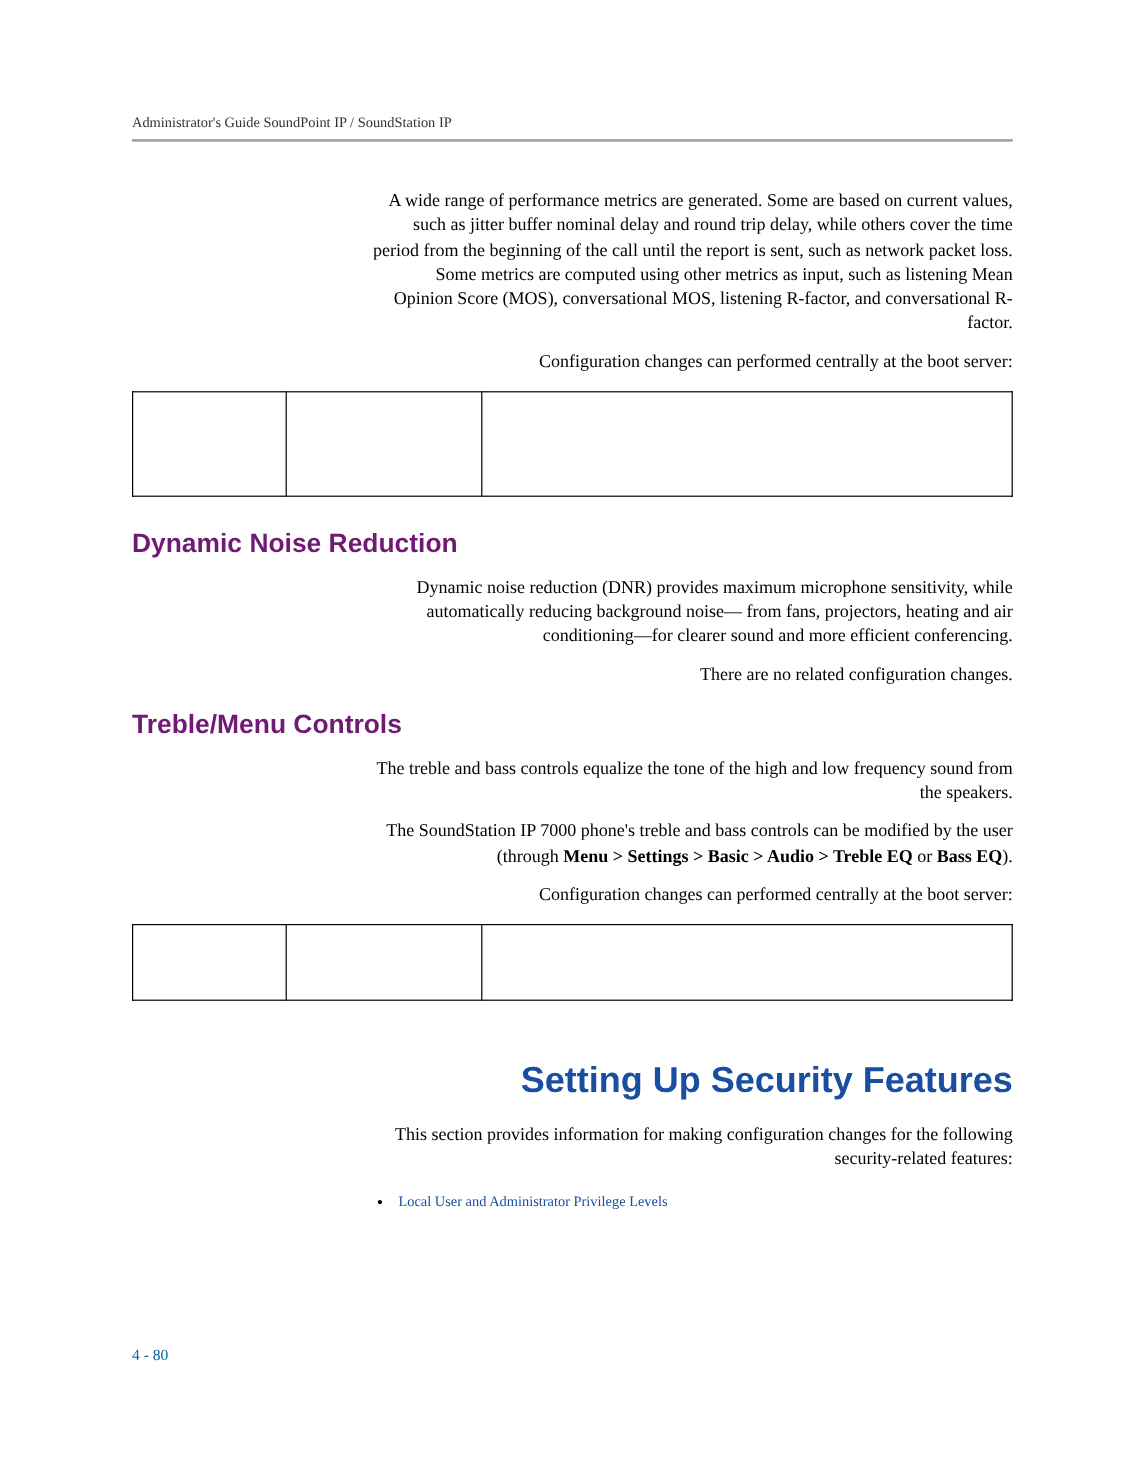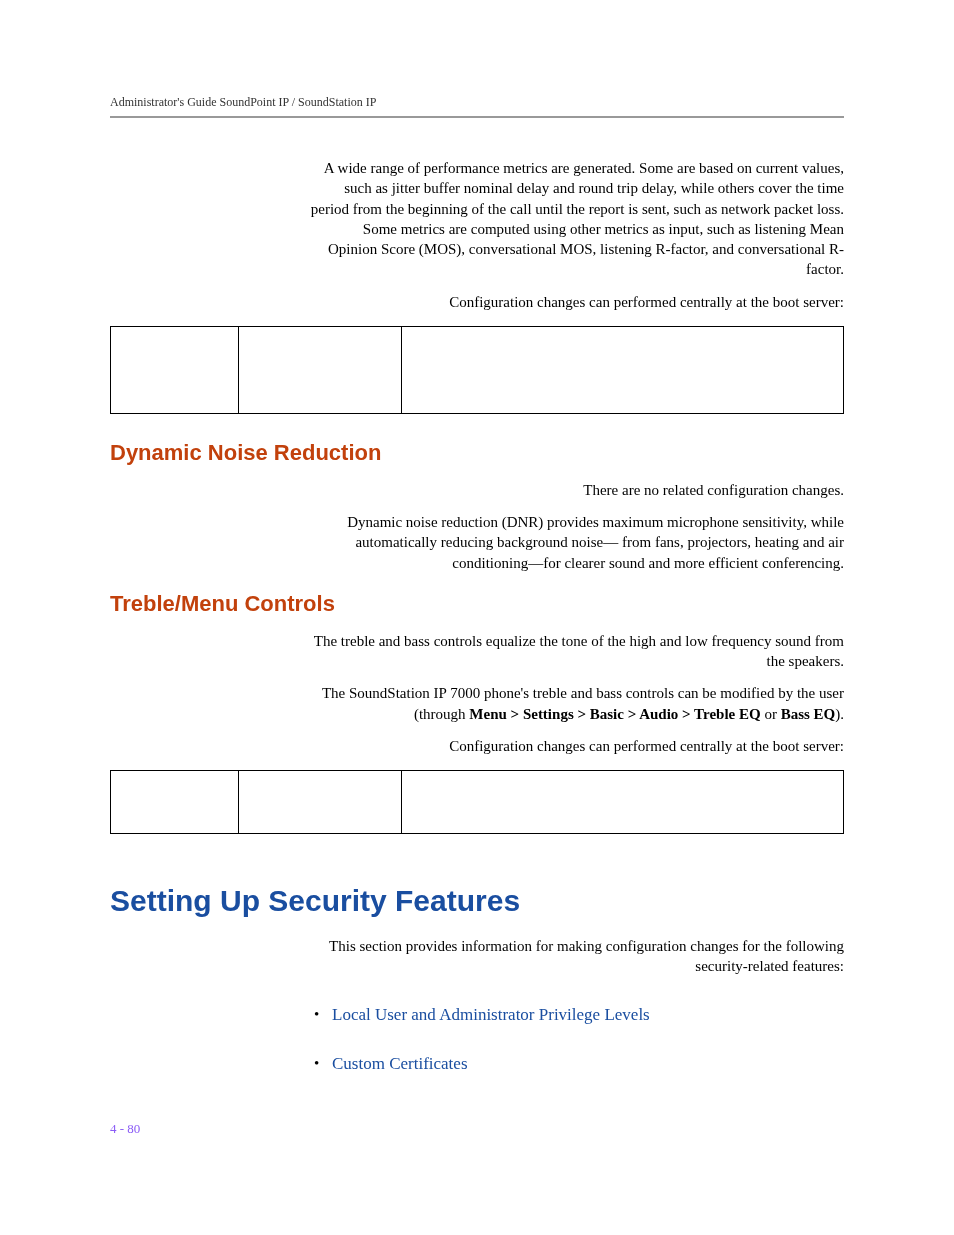--- a/index.html
+++ b/index.html
@@ -47,58 +47,59 @@
   }
   .config-table.t1 td { height: 84px; }
   .config-table.t2 td { height: 60px; }
   .col1 { width: 125px; }
   .col2 { width: 160px; }
   .col3 { }
   h2.section-heading {
     font-family: 'Futura', 'Trebuchet MS', Arial, sans-serif;
     font-weight: 600;
     font-size: 22px;
-    color: #c2410c;
+    color: #701a75;
     margin: 18px 0 14px 0;
   }
   h1.major-heading {
     font-family: 'Futura', 'Trebuchet MS', Arial, sans-serif;
     font-weight: 600;
     font-size: 30px;
     color: #1a4ea0;
     margin: 50px 0 18px 0;
+    text-align: right;
   }
   ul.link-list {
     margin: 8px 0 0 0;
     padding-left: 22px;
     list-style: none;
   }
   ul.link-list li {
     position: relative;
-    margin: 27px 0;
-    font-size: 17px;
+    margin: 16px 0;
+    font-size: 12px;
   }
   ul.link-list li::before {
     content: "•";
     position: absolute;
     left: -18px;
     color: #000;
     font-size: 15px;
   }
   .link {
     color: #1a4ea0;
     text-decoration: none;
   }
   .footer {
     position: absolute;
     bottom: 98px;
     left: 110px;
     font-family: Georgia, 'Times New Roman', serif;
     font-size: 13px;
-    color: #8b5cf6;
+    color: #0369a1;
   }
   .bold { font-weight: bold; }
 </style>
 </head>
 <body>
 
 <div class="page">
   <div class="header-bar">Administrator's Guide SoundPoint IP / SoundStation IP</div>
   <hr class="header-rule">
 
@@ -112,22 +113,22 @@
         <tr>
       <td class="col1"></td>
       <td class="col2"></td>
       <td class="col3"></td>
     </tr>
   </tbody>
     </table>
 
   <h2 class="section-heading">Dynamic Noise Reduction</h2>
   <div class="body-text">
+    <p>Dynamic noise reduction (DNR) provides maximum microphone sensitivity, while automatically reducing background noise—  from fans, projectors, heating and air conditioning—for clearer sound and more efficient conferencing.</p>
     <p>There are no related configuration changes.</p>
-    <p>Dynamic noise reduction (DNR) provides maximum microphone sensitivity, while automatically reducing background noise—  from fans, projectors, heating and air conditioning—for clearer sound and more efficient conferencing.</p>
   </div>
 
   <h2 class="section-heading">Treble/Menu Controls</h2>
   <div class="body-text">
     <p>The treble and bass controls equalize the tone of the high and low frequency sound from the speakers.</p>
     <p>
       <span>The SoundStation IP 7000 phone's treble and bass controls can be modified by the user (through </span><span class="bold">Menu &gt; Settings &gt; Basic &gt; Audio &gt; Treble EQ</span><span> or </span><span class="bold">Bass EQ</span><span>).</span>
     </p>
     <p>Configuration changes can performed centrally at the boot server:</p>
   </div>
@@ -140,18 +141,17 @@
       <td class="col3"></td>
     </tr>
   </tbody>
     </table>
 
   <h1 class="major-heading">Setting Up Security Features</h1>
   <div class="body-text">
     <p>This section provides information for making configuration changes for the following security-related features:</p>
     <ul class="link-list">
       <li><a class="link">Local User and Administrator Privilege Levels</a></li>
-      <li><a class="link">Custom Certificates</a></li>
     </ul>
   </div>
 </div>
 
 <div class="footer">4 - 80</div>
 
 </body></html>

